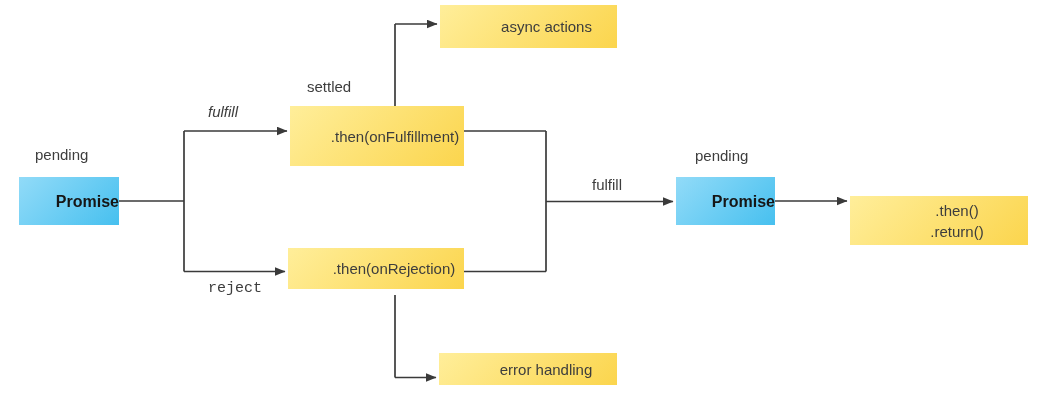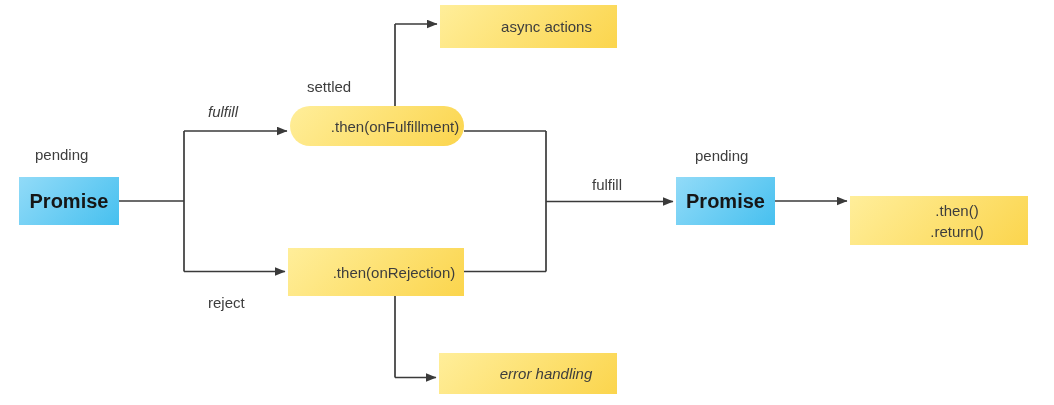--- a/index.html
+++ b/index.html
@@ -39,22 +39,23 @@
     line-height: 21px;
     box-sizing: border-box;
   }
   .node.handler {
     background: linear-gradient(135deg, var(--handler-box-light, #ffee9a) 0%, var(--handler-box-dark, #fbd54d) 100%);
     padding-left: 36px;
   }
   .node.promise {
     background: linear-gradient(135deg, var(--promise-box-light, #92dbf8) 0%, var(--promise-box-dark, #47c0ef) 100%);
     font-weight: bold;
-    font-size: 20px;
+    font-size: 16px;
     color: #161616;
+    align-items: flex-end;
   }
   .edge-label {
     position: absolute;
     font-size: 15px;
     color: var(--text, #3d3d3d);
     white-space: nowrap;
   }
 </style>
 </head>
 <body>
@@ -79,50 +80,50 @@
     <path d="M464,271.5 H546"></path>
     <path d="M546,131 V271.5"></path>
     <path d="M546,201.5 H673" marker-end="url(#arrow)"></path>
     <path d="M775,201 H847" marker-end="url(#arrow)"></path>
   </svg>
 
   <div class="node promise" style="left:19px; top:177px; width:100px; height:48px;">
     <span>Promise</span>
   </div>
 
-  <div class="node handler" style="left:290px; top:106px; width:174px; height:40px;border-radius:20px;">
+  <div class="node handler" style="left:290px; top:106px; width:174px; height:60px;">
     <span>.then(onFulfillment)</span>
   </div>
 
-  <div class="node handler" style="left:288px; top:248px; width:176px; height:48px;">
+  <div class="node handler" style="left:288px; top:248px; width:176px; height:41px;">
     <span>.then(onRejection)</span>
   </div>
 
   <div class="node handler" style="left:440px; top:5px; width:177px; height:43px;">
     <span>async actions</span>
   </div>
 
-  <div class="node handler" style="left:439px; top:353px; width:178px; height:41px;font-style:italic;">
+  <div class="node handler" style="left:439px; top:353px; width:178px; height:32px;">
     <span>error handling</span>
   </div>
 
   <div class="node promise" style="left:676px; top:177px; width:99px; height:48px;">
     <span>Promise</span>
   </div>
 
   <div class="node handler" style="left:850px; top:176px; width:178px; height:49px;margin-top:20px;">
     <span>.then()</span>
     <span>.return()</span>
   </div>
 
   <div class="edge-label" style="left:35px; top:146px;">pending</div>
 
   <div class="edge-label" style="left:208px; top:103px;font-style:italic;">fulfill</div>
 
   <div class="edge-label" style="left:307px; top:78px;">settled</div>
 
-  <div class="edge-label" style="left:208px; top:294px;">reject</div>
+  <div class="edge-label" style="left:208px; top:280px;font-family:Liberation Mono, monospace;">reject</div>
 
   <div class="edge-label" style="left:592px; top:176px;">fulfill</div>
 
   <div class="edge-label" style="left:695px; top:147px;">pending</div>
 
 </div>
 
 </body></html>

